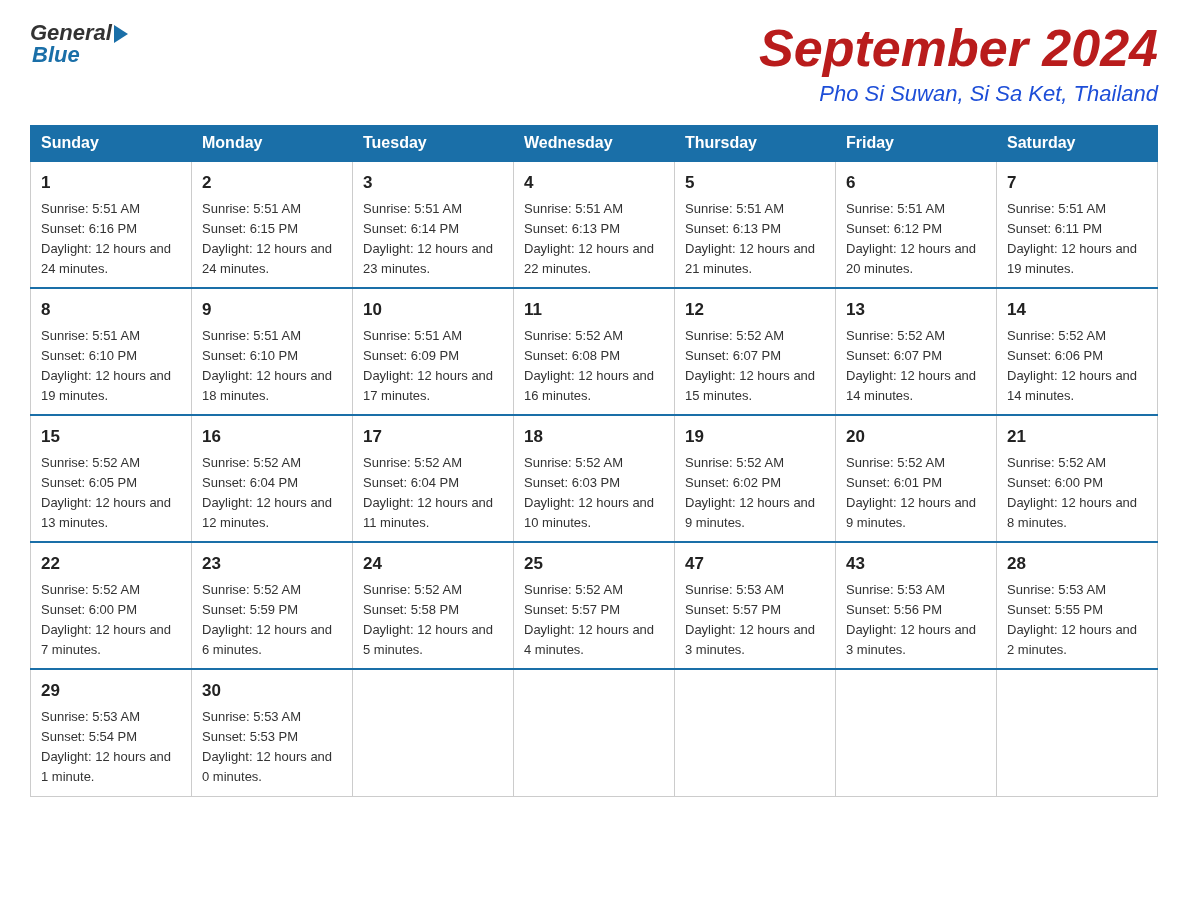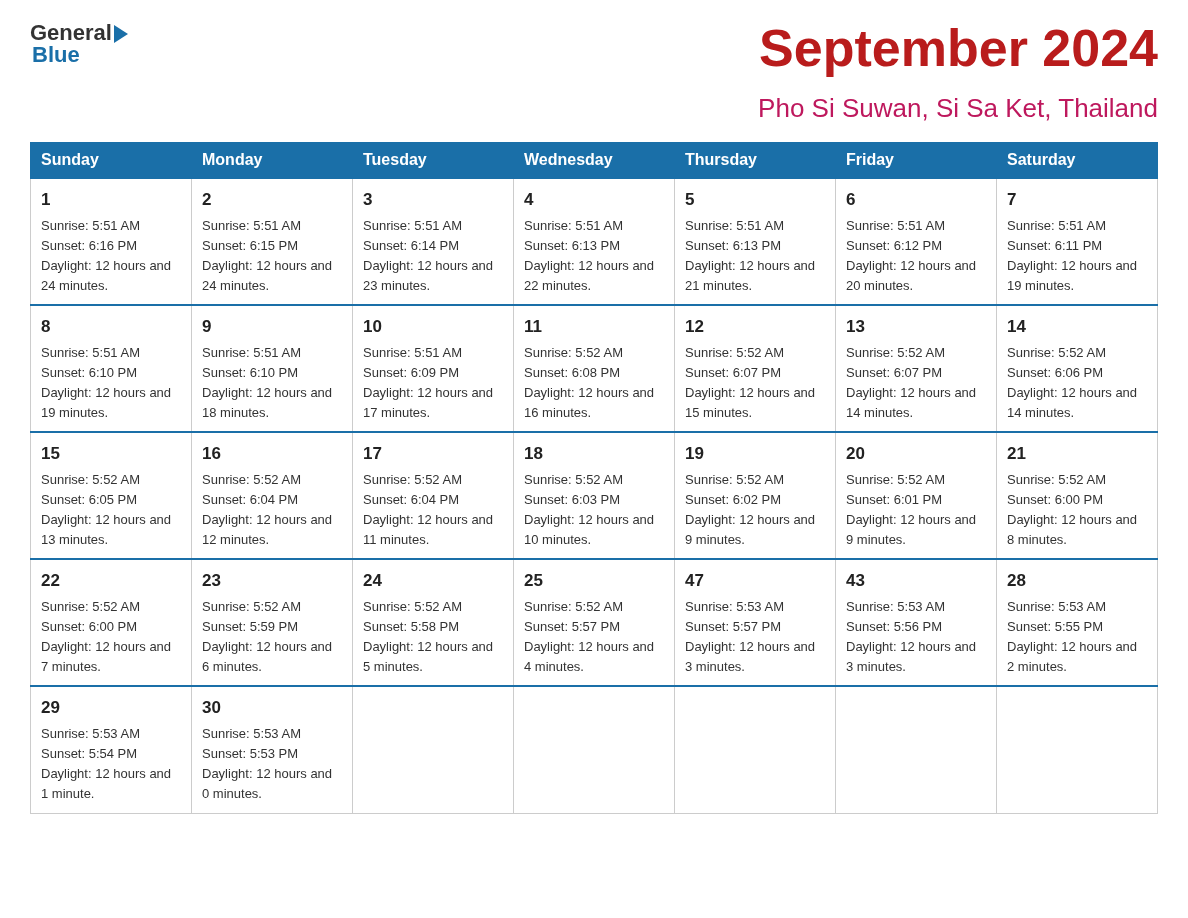--- a/index.html
+++ b/index.html
@@ -9,20 +9,21 @@
       color: #333;
       padding: 20px 30px;
       width: 1188px;
       min-height: 918px;
     }
     .header {
       display: flex;
       justify-content: space-between;
       align-items: flex-start;
       margin-bottom: 18px;
+      font-style: italic;
     }
     .logo {
       display: flex;
       align-items: center;
       gap: 0;
     }
     .logo-text-general {
       font-size: 22px;
       font-weight: bold;
       color: #333;
@@ -46,23 +47,23 @@
     .title-block {
       text-align: right;
     }
     .calendar-title {
       font-size: 52px;
       font-weight: bold;
       color: #b91c1c;
       line-height: 1.1;
     }
     .calendar-subtitle {
-      font-size: 26px;
-      color: #be185d;
-      margin-top: 16px;
+      font-size: 22px;
+      color: #1d4ed8;
+      margin-top: 4px;
     }
     .calendar-table {
       width: 100%;
       border-collapse: collapse;
       border: 1px solid #1a6fa8;
     }
     .calendar-table th {
       background-color: #1a6fa8;
       color: #fff;
       font-size: 16px;

